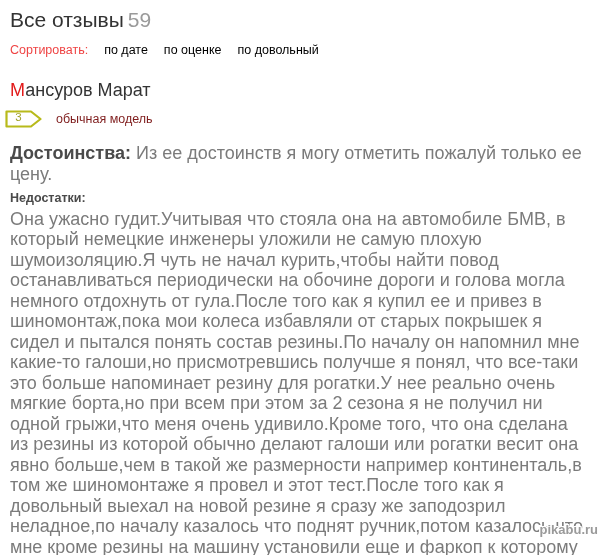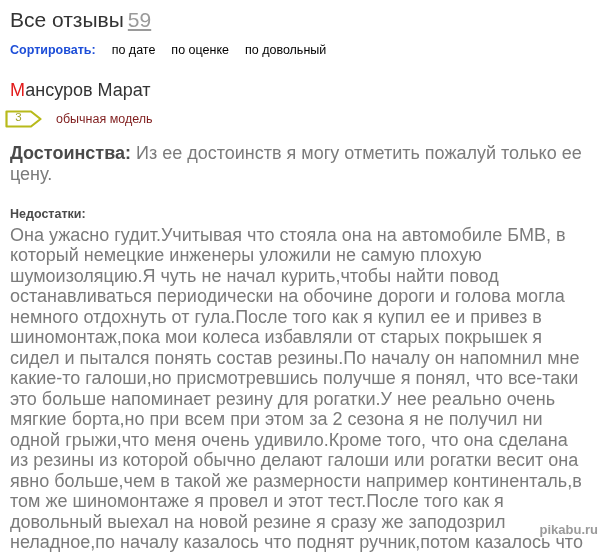--- a/index.html
+++ b/index.html
@@ -10,29 +10,29 @@
     position: relative;
   }
   .page { padding: 6px 15px 0 10px; }
 
   .page-title {
     font-size: 21px;
     color: #333333;
     font-weight: 400;
     margin-top: 2px;
   }
-  .page-title .count { color: #9a9a9a; margin-left: 4px; text-decoration: underline; }
+  .page-title .count { color: #9a9a9a; margin-left: 4px; }
 
   .sort-row {
     margin-top: 11px;
     font-size: 12.5px;
     display: flex;
     align-items: baseline;
   }
-  .sort-row .sort-label { color: #1d4ed8; font-weight: bold; }
+  .sort-row .sort-label { color: #ef4444; }
   .sort-row .sort-option {
     color: #000000;
     margin-left: 16px;
     cursor: pointer;
   }
 
   .author {
     margin-top: 23px;
     font-size: 18px;
     color: #333333;
@@ -64,21 +64,21 @@
   .meta-label { font-size: 12.5px; color: #7f1d1d; }
   .model-label { margin-left: 14px; }
   .experience-label { margin-left: 10px; }
 
   .section { font-size: 18px; line-height: 20.5px; }
   .section-inline { margin-top: 15px; }
   .section-label { font-weight: bold; color: #4a4a4a; }
   .section-block-label {
     font-weight: bold; color: #4a4a4a;
     font-size: 12.5px; line-height: 20.5px;
-    margin-top: 20px;
+    margin-top: 4px;
   }
   .section-text { color: #7b7b7b; }
 
   .watermark {
     position: absolute;
     right: 2px;
     bottom: 18px;
     font-size: 13px;
     font-weight: bold;
     color: #9a9a9a;

